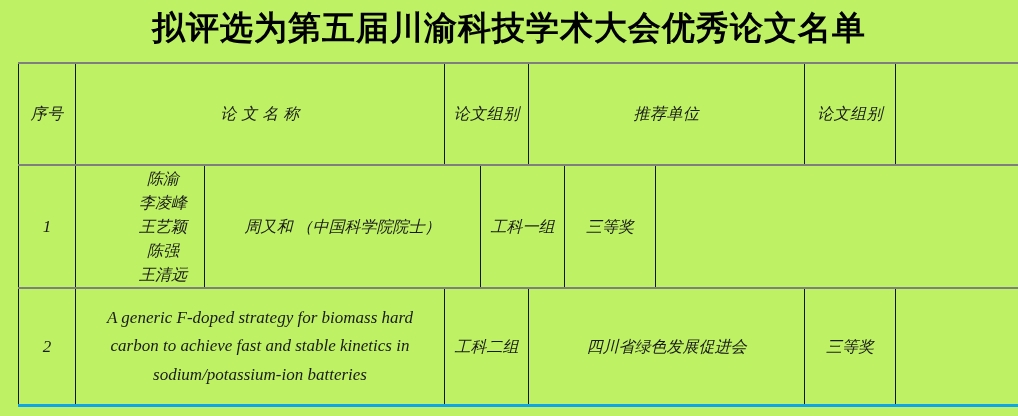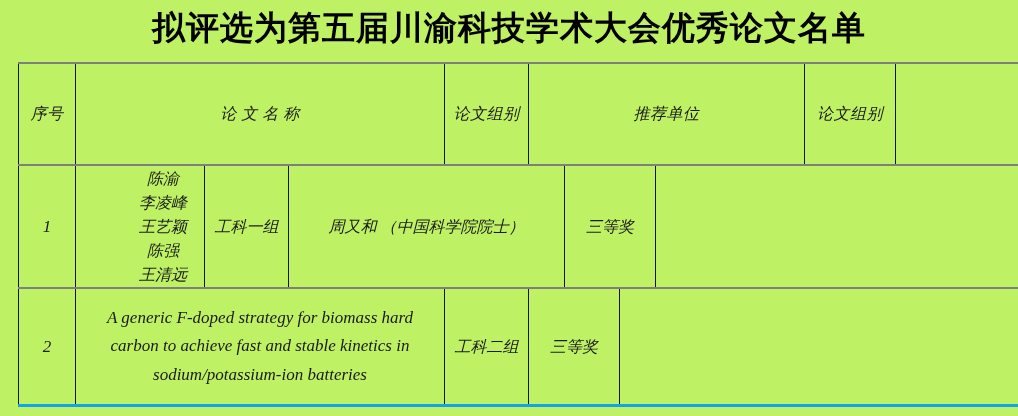--- a/index.html
+++ b/index.html
@@ -75,26 +75,27 @@
 
     <div class="tr tr-r1">
       <div class="td c-index">1</div>
       <div class="td c-authors">
         <div class="author-name">陈渝</div>
         <div class="author-name">李凌峰</div>
         <div class="author-name">王艺颖</div>
         <div class="author-name">陈强</div>
         <div class="author-name">王清远</div>
       </div>
+      <div class="td c-rec">周又和 （中国科学院院士）</div>
       <div class="td c-group">工科一组</div>
-      <div class="td c-rec">周又和 （中国科学院院士）</div>
       <div class="td c-review td-last">三等奖</div>
     </div>
 
     <div class="tr tr-r2">
       <div class="td c-index">2</div>
       <div class="td c-title">A generic F-doped strategy for biomass hard carbon to achieve fast and stable kinetics in sodium/potassium-ion batteries</div>
       <div class="td c-group">工科二组</div>
+      <div class="td c-rec">四川省绿色发展促进会</div>
       <div class="td c-review td-last">三等奖</div>
     </div>
 
   </div>
 </div>
 
 </body></html>

